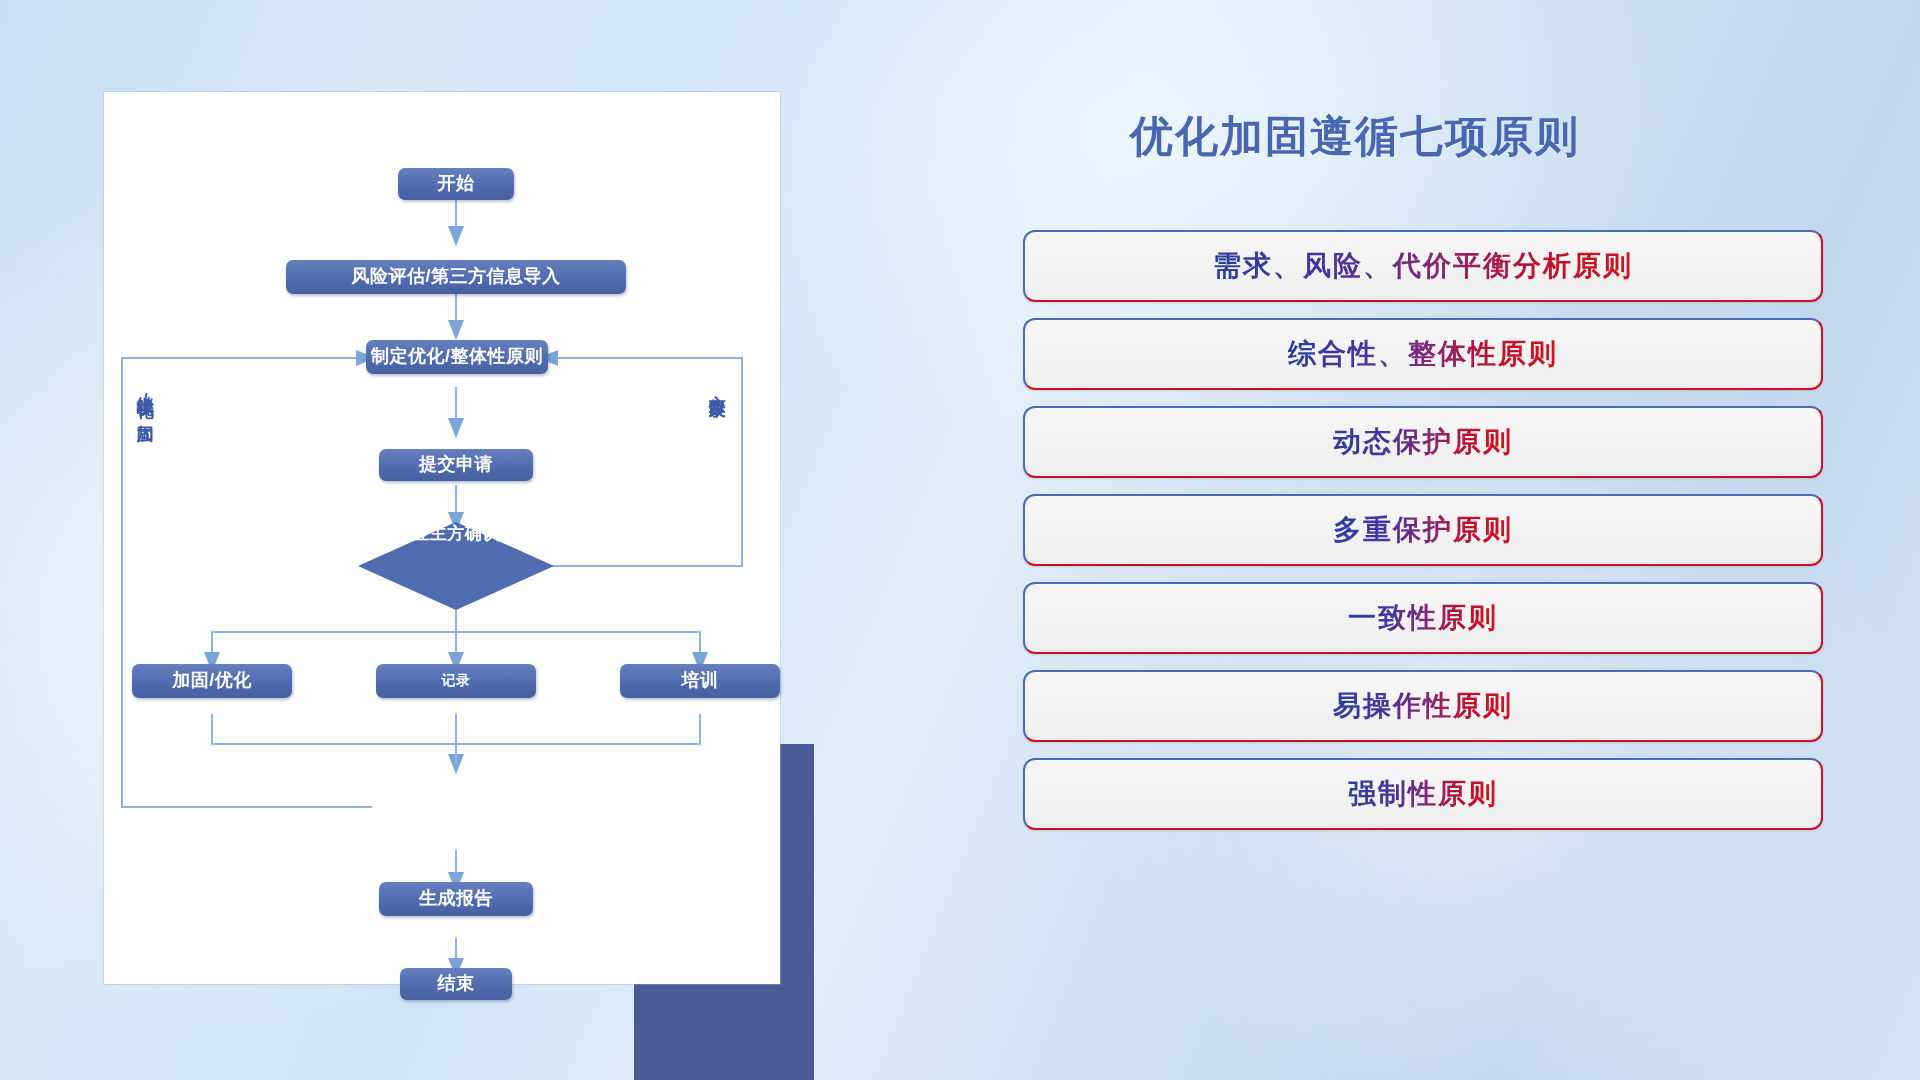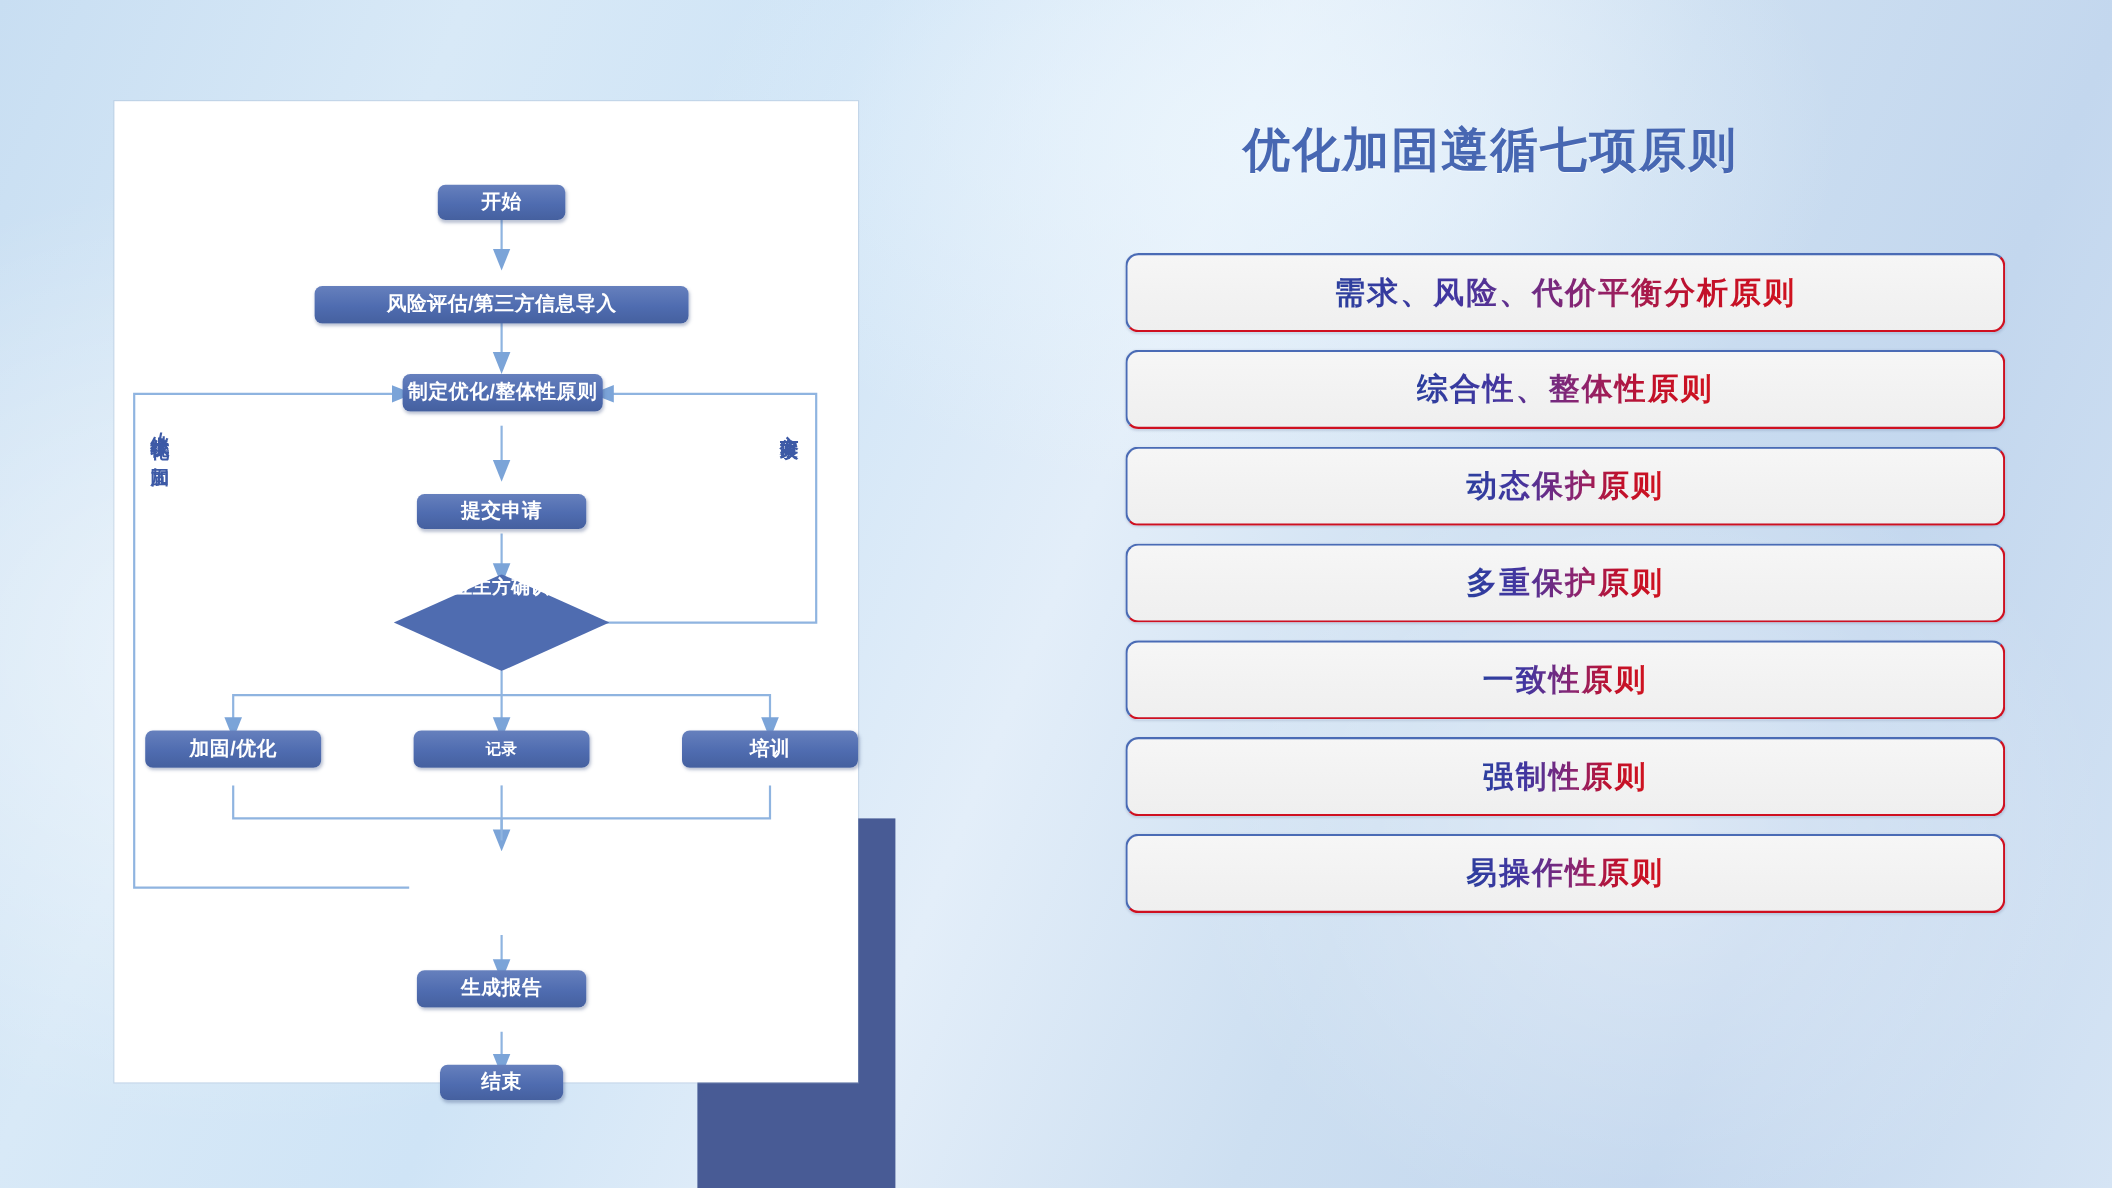--- a/index.html
+++ b/index.html
@@ -189,20 +189,20 @@
     <div class="principle">
       <span class="ptext">动态保护原则</span>
     </div>
     <div class="principle">
       <span class="ptext">多重保护原则</span>
     </div>
     <div class="principle">
       <span class="ptext">一致性原则</span>
     </div>
     <div class="principle">
+      <span class="ptext">易操作性原则</span>
+    </div>
+    <div class="principle">
       <span class="ptext">强制性原则</span>
-    </div>
-    <div class="principle">
-      <span class="ptext">易操作性原则</span>
     </div>
 
   </div>
 </div>
 
 </body></html>

